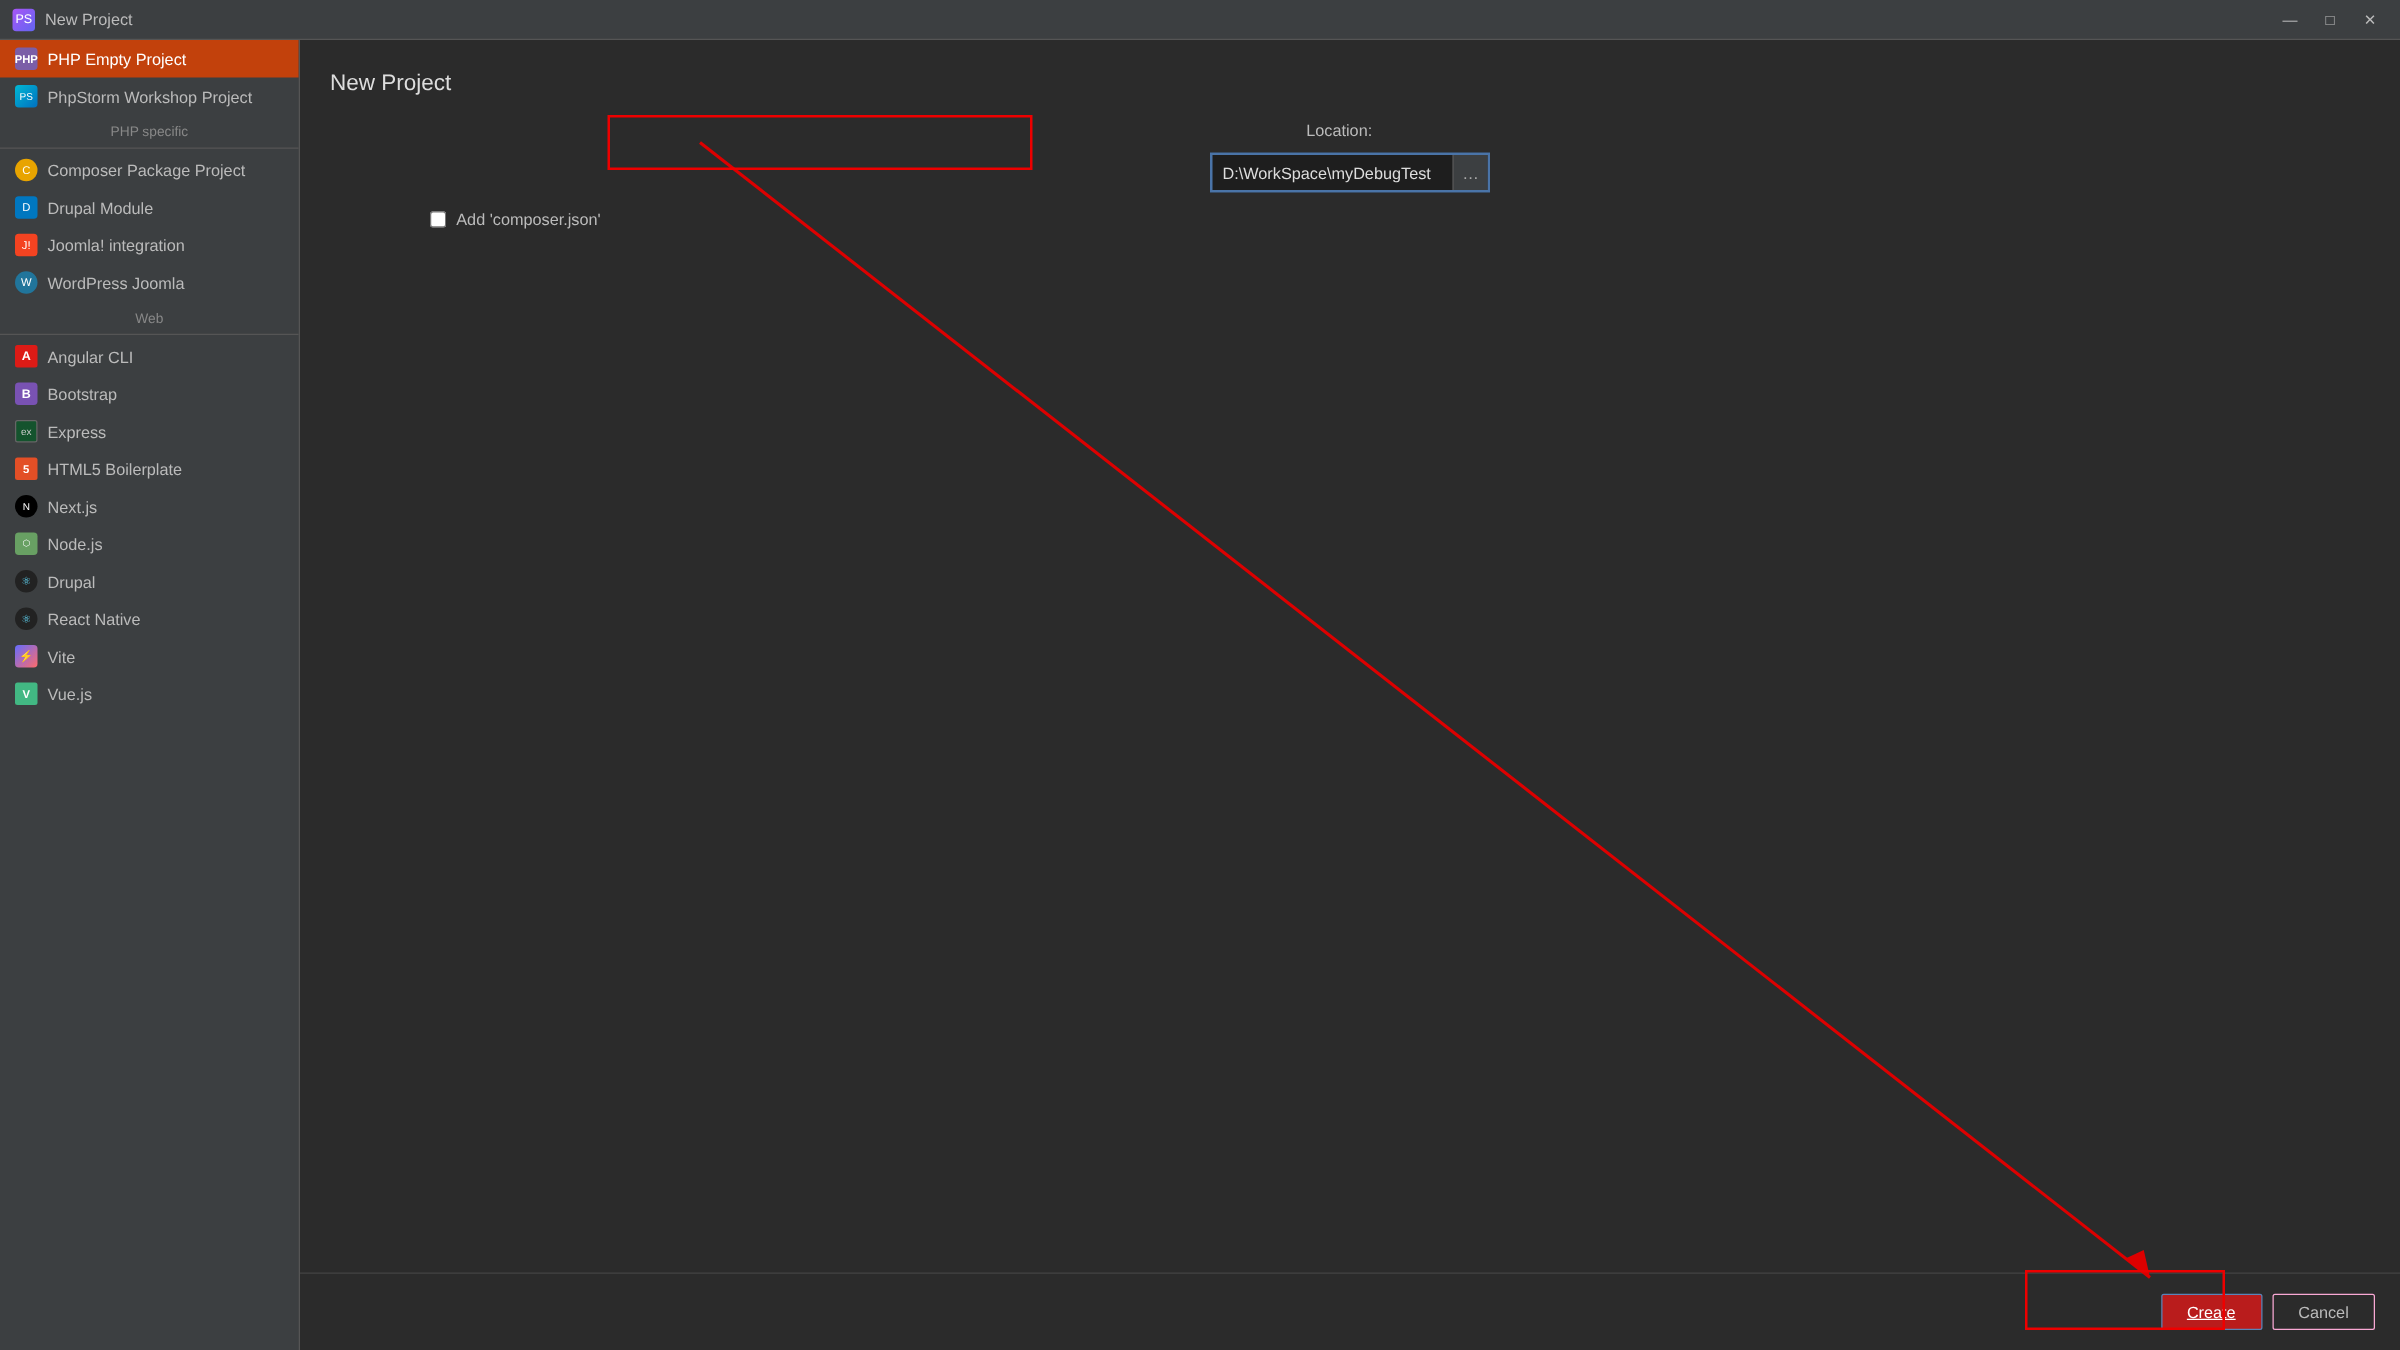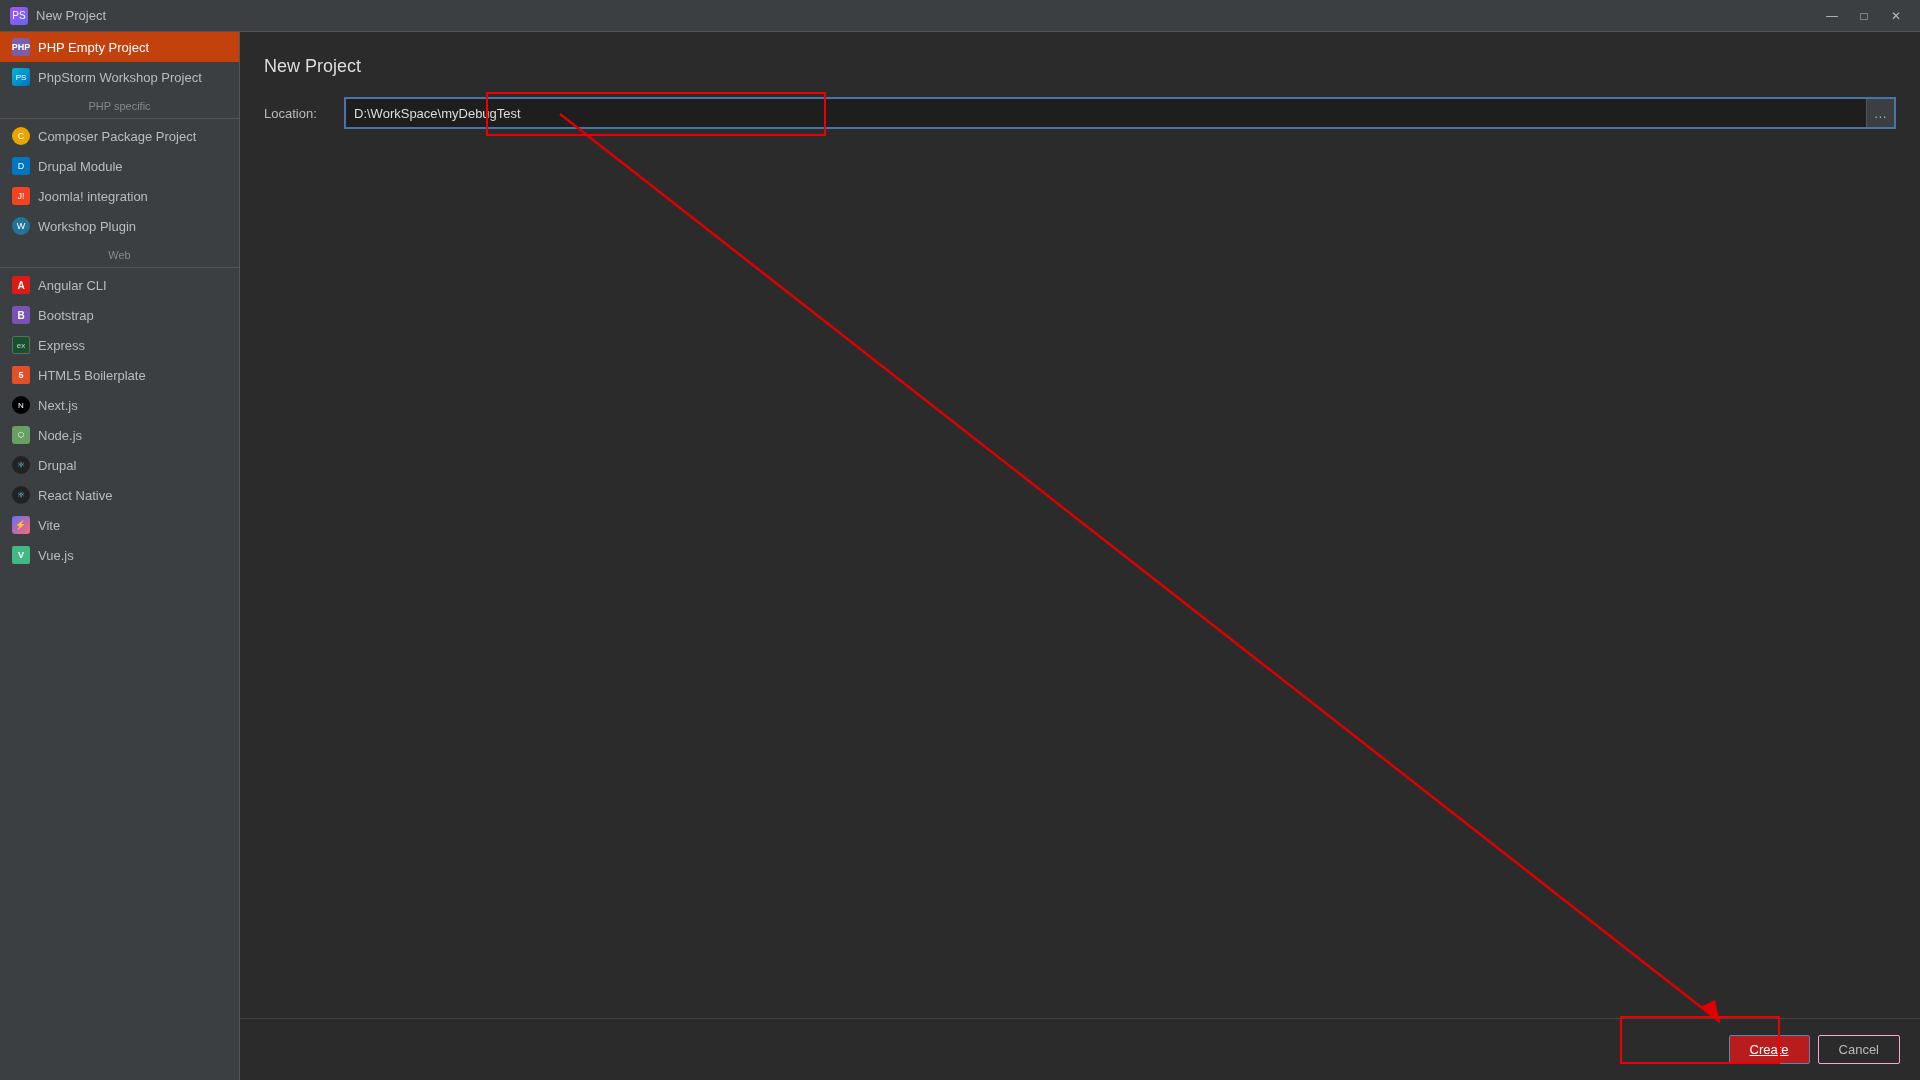--- a/index.html
+++ b/index.html
@@ -279,20 +279,21 @@
     .content-title {
       font-size: 18px;
       color: #ddd;
       margin-bottom: 20px;
     }
     .form-row {
       display: flex;
       align-items: center;
       gap: 10px;
       margin-bottom: 14px;
+      flex-direction: column;
     }
     .form-label {
       color: #bbb;
       font-size: 13px;
       width: 70px;
       flex-shrink: 0;
     }
     .location-input-wrapper {
       display: flex;
       align-items: center;
@@ -448,21 +449,21 @@
       <span>Drupal Module</span>
     </div>
 
     <div class="sidebar-item">
       <span class="icon-joomla">J!</span>
       <span>Joomla! integration</span>
     </div>
 
     <div class="sidebar-item">
       <span class="icon-wordpress">W</span>
-      <span>Workshop Plugin</span>
+      <span>WordPress Joomla</span>
     </div>
 
     <div class="sidebar-section-label">Web</div>
     <hr class="sidebar-divider">
 
     <div class="sidebar-item">
       <span class="icon-angular">A</span>
       <span>Angular CLI</span>
     </div>
 
@@ -516,20 +517,24 @@
     <div class="content-title">New Project</div>
 
     <div class="form-row">
       <span class="form-label">Location:</span>
       <div class="location-input-wrapper">
         <input class="location-input" type="text" value="D:\WorkSpace\myDebugTest" style="">
         <button class="browse-btn">…</button>
       </div>
     </div>
 
+    <div class="checkbox-row">
+      <input type="checkbox" id="add-composer" style="">
+      <label for="add-composer" class="checkbox-label">Add 'composer.json'</label>
+    </div>
 
     <div class="annotation-box-location"></div>
     <div class="annotation-box-create"></div>
 
     <svg class="arrow-overlay" viewBox="0 0 1680 1048" preserveAspectRatio="none">
 
       <line x1="320" y1="82" x2="1480" y2="990" stroke="#dd0000" stroke-width="2.5"></line>
 
       <polygon points="1480,990 1460,975 1475,968" fill="#dd0000"></polygon>
     </svg>

